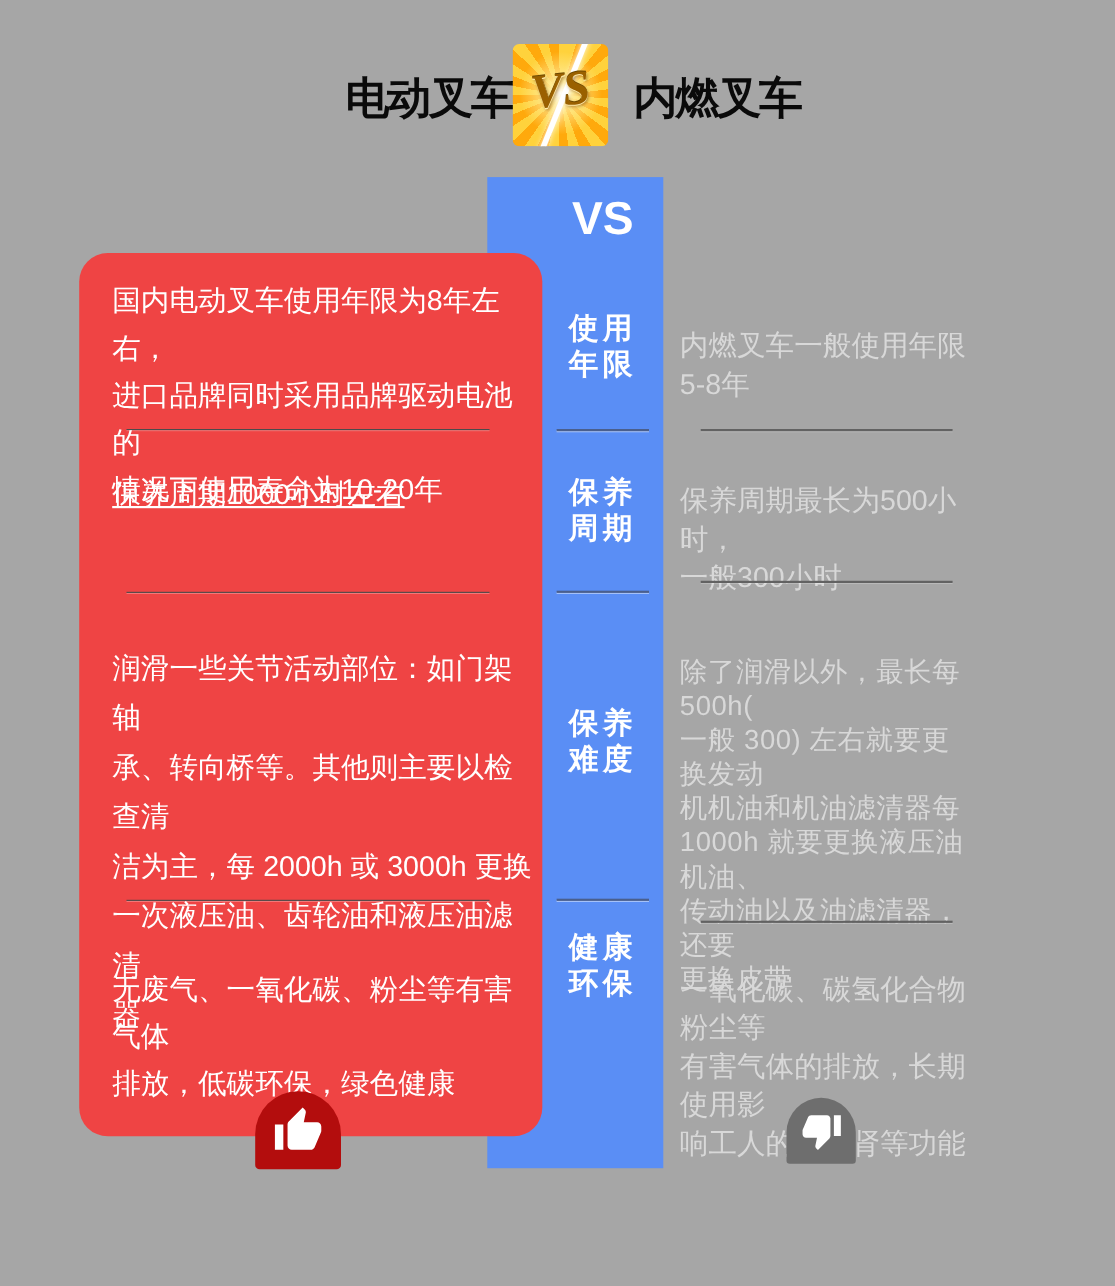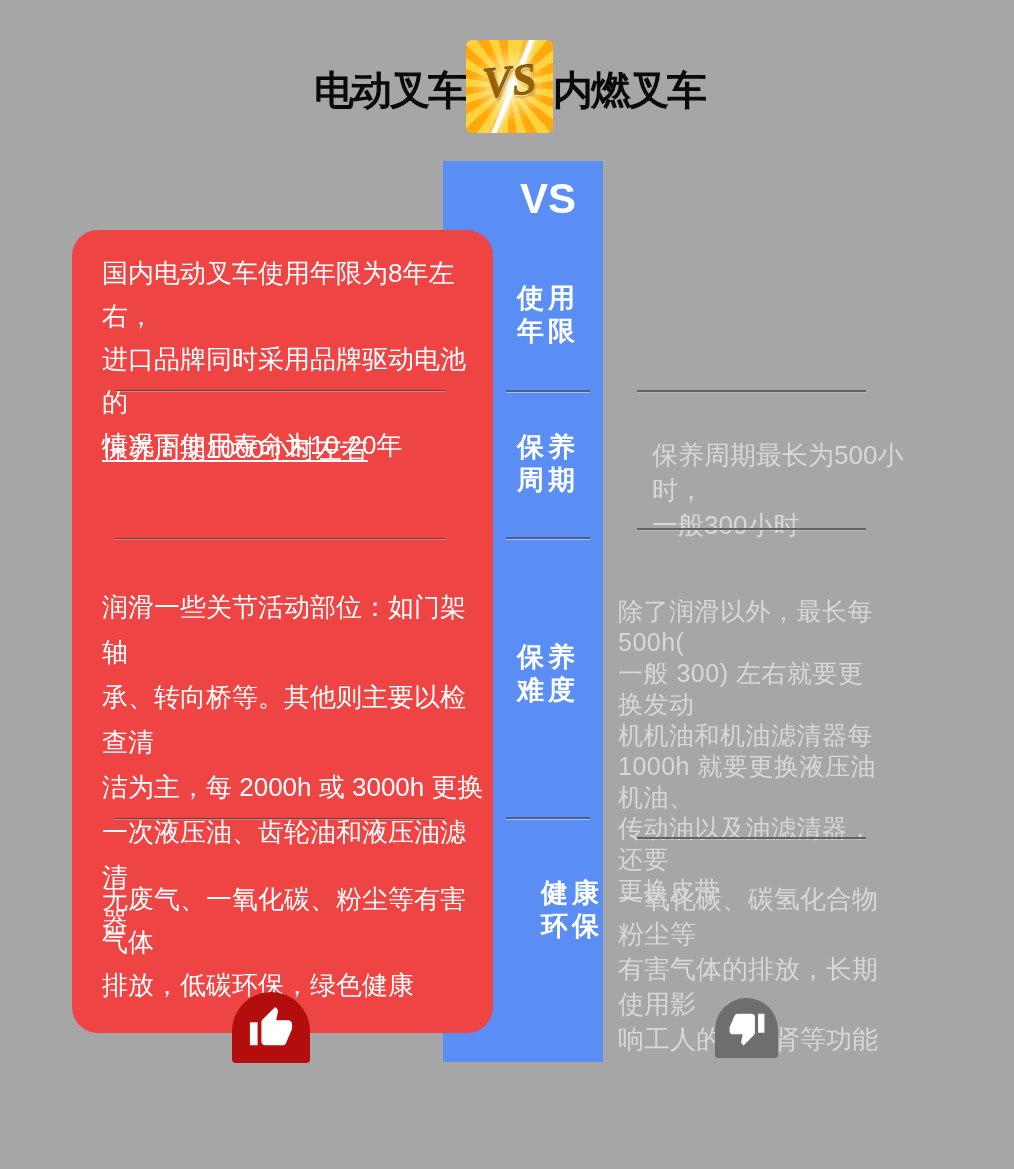--- a/index.html
+++ b/index.html
@@ -7,21 +7,21 @@
     position:relative;width:1014px;height:1169px;overflow:hidden;
     background:#a6a6a6;
     font-family:"Liberation Sans","DejaVu Sans",sans-serif;
   }
   
   .title-left,.title-right{
     position:absolute;top:69px;font-size:40px;font-weight:bold;
     color:#0a0a0a;letter-spacing:-2px;line-height:42px;white-space:nowrap;
   }
   .title-left{right:548px;margin-left:22px;}
-  .title-right{left:553px;}
+  .title-right{left:553px;padding-left:23px;}
   
   .gold-badge{
     position:absolute;left:466px;top:40px;width:87px;height:93px;
     background:
       radial-gradient(circle at 50% 48%, rgba(255,255,255,.95) 0%, rgba(255,238,160,.9) 16%, rgba(255,205,60,0) 58%),
       repeating-conic-gradient(from 6deg at 50% 50%, #ffd23c 0deg 11deg, #ffa90c 11deg 22deg);
     border-radius:6px;overflow:hidden;
   }
   .gold-badge .slash{
     position:absolute;left:44px;top:-10px;width:5px;height:115px;
@@ -43,21 +43,21 @@
   .vs-head{
     position:absolute;left:50px;top:14px;width:110px;text-align:center;
     font-size:42px;line-height:48px;font-weight:bold;color:#ffffff;
   }
   .cat{
     position:absolute;left:50px;width:110px;text-align:center;
     font-weight:bold;color:#ffffff;font-size:27px;line-height:33px;
     letter-spacing:4px;
   }
   .cat .l{white-space:nowrap;}
-  .cat0{top:121px;} .cat1{top:270px;} .cat2{top:480px;} .cat3{top:716px;text-align:right;}
+  .cat0{top:121px;} .cat1{top:270px;} .cat2{top:480px;} .cat3{top:684px;}
   .vdiv{
     position:absolute;left:63px;width:84px;height:2px;
     background:#4a5f8d;box-shadow:0 1px 0 rgba(255,255,255,.45);
   }
   .vdiv0{top:229px;} .vdiv1{top:376px;} .vdiv2{top:656px;}
   
   .panel{
     position:absolute;left:72px;top:230px;width:421px;height:803px;
     background:#ef4444;border-radius:26px;z-index:2;color:#ffffff;
   }
@@ -69,21 +69,21 @@
   .pdiv{
     position:absolute;left:43px;width:330px;height:1px;background:#4b4b4b;
     box-shadow:0 1px 0 rgba(255,255,255,.28);
   }
   .pdiv0{top:160px;} .pdiv1{top:308px;} .pdiv2{top:588px;}
   
   .rtext{
     position:absolute;left:618px;width:268px;font-size:26px;line-height:35px;
     color:#d8d8d8;white-space:pre-line;
   }
-  .rt0{top:297px;} .rt1{top:438px;margin-left:34px;} .rt2{top:596px;font-size:25px;line-height:31px;letter-spacing:.5px;} .rt3{top:882px;}
+  .rt0{top:297px;} .rt1{top:438px;} .rt2{top:596px;font-size:25px;line-height:31px;letter-spacing:.5px;} .rt3{top:882px;}
   .rdiv{
     position:absolute;left:637px;width:229px;height:2px;background:#626262;
     box-shadow:0 1px 0 rgba(255,255,255,.22);
   }
   .rdiv0{top:390px;} .rdiv1{top:528px;} .rdiv2{top:837px;}
   
   .thumb{
     position:absolute;z-index:3;display:flex;align-items:center;justify-content:center;
   }
   .thumb-up{
@@ -146,20 +146,21 @@
     <div class="ltext lt2">润滑一些关节活动部位：如门架轴
 承、转向桥等。其他则主要以检查清
 洁为主，每 2000h 或 3000h 更换
 一次液压油、齿轮油和液压油滤清
 器</div>
     <div class="pdiv pdiv2"></div>
     <div class="ltext lt3">无废气、一氧化碳、粉尘等有害气体
 排放，低碳环保，绿色健康</div>
   </div>
 
+  <div class="rtext rt0">内燃叉车一般使用年限5-8年</div>
   <div class="rdiv rdiv0"></div>
   <div class="rtext rt1">保养周期最长为500小时，
 一般300小时</div>
   <div class="rdiv rdiv1"></div>
   <div class="rtext rt2">除了润滑以外，最长每 500h(
 一般 300) 左右就要更换发动
 机机油和机油滤清器每
 1000h 就要更换液压油机油、
 传动油以及油滤清器，还要
 更换皮带</div>

